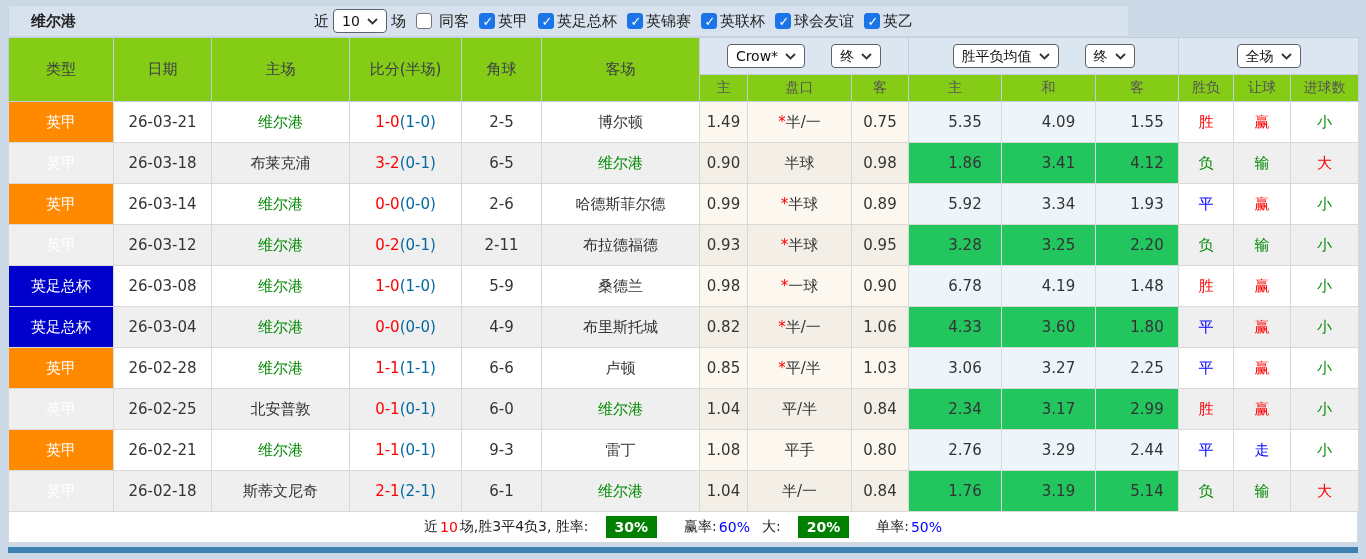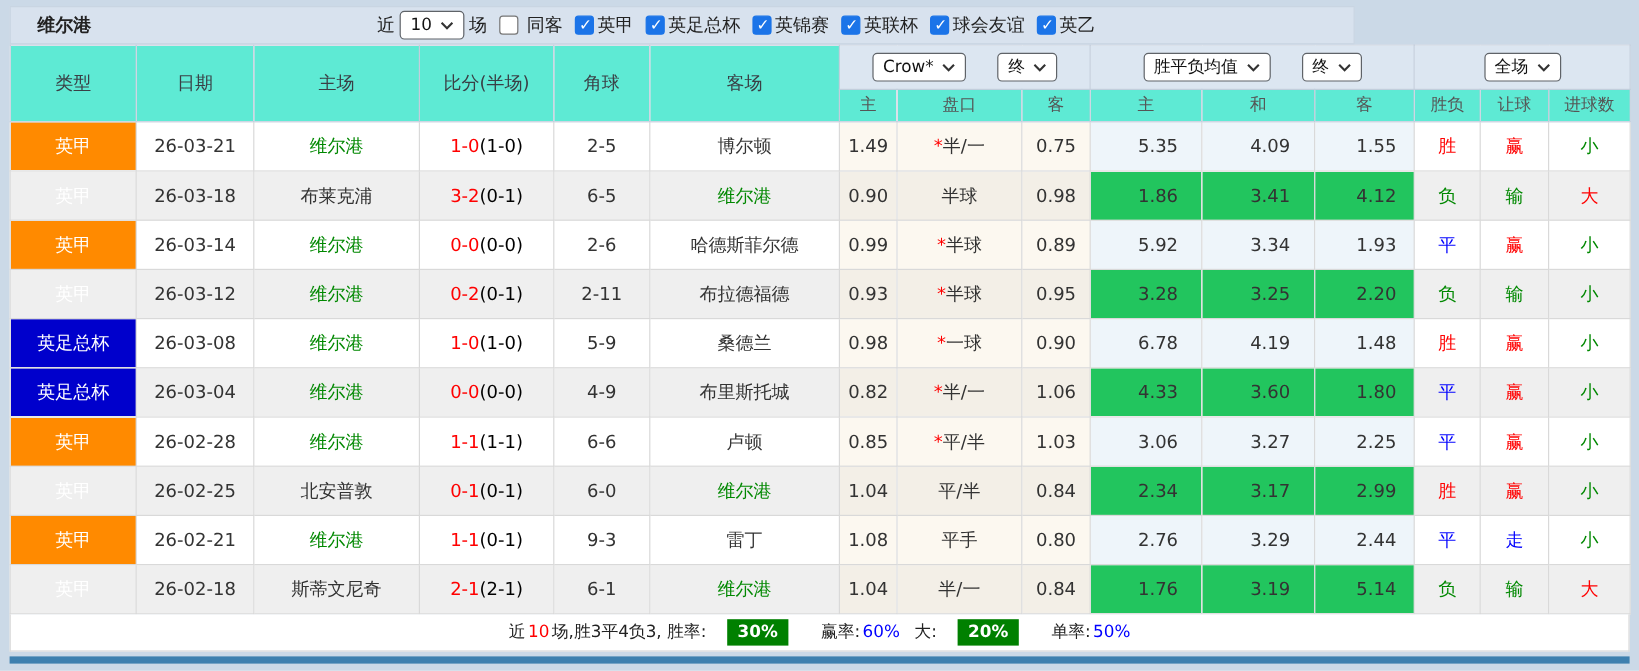--- a/index.html
+++ b/index.html
@@ -34,36 +34,36 @@
   .cb.unchecked{background:#fff;border:1px solid #767676;}
   .cb.checked{background:#1b74e8;border:1px solid #1b74e8;}
   .cb.checked::after{
     content:"✓";position:absolute;left:0;top:0;width:16px;height:16px;
     color:#fff;font-size:13px;font-weight:bold;line-height:16px;text-align:center;
   }
   .league-item{display:inline-flex;align-items:center;}
   
   table{border-collapse:collapse;table-layout:fixed;width:1350px;background:#fff;}
   th,td{border:1px solid #d9d9d9;text-align:center;white-space:nowrap;overflow:hidden;padding:0;}
-  thead th{background:#5eead4;border-color:#c2cedc;font-weight:normal;color:#3a3f45;font-size:15px;}
+  thead th{background:#84cc16;border-color:#c2cedc;font-weight:normal;color:#3a3f45;font-size:15px;}
   tr.h1 th{height:36px;}
   tr.h2 th{height:26px;font-size:14px;color:#555;}
   .sel-cell{background:#dce6f1;}
   .sel-group{display:flex;align-items:center;justify-content:center;gap:26px;}
   tbody td{height:40px;font-size:15px;color:#333;}
   tr.alt td{background:#efefef;}
   td.league{background:#ff8a00;color:#fff;font-size:15px;}
   td.league.blue{background:#0000cc;}
   td.odds{background:#fcf8f0;}
   tr.alt td.odds{background:#f3efe7;}
   td.avg{background:#eef5fa;padding-left:20px;}
   tr.alt td.avg{background:#22c55e;}
   td.team.green{color:#008800;}
   .ft{color:#ff0000;}
-  .ht{color:#000000;}
+  .ht{color:#0369a1;}
   .star{color:#ff0000;}
   .c-red{color:#ff0000;}
   .c-green{color:#008800;}
   .c-blue{color:#0000ff;}
   
   .summary{
     width:1350px;box-sizing:border-box;height:31px;background:#fff;
     border:1px solid #d9d9d9;border-top:none;
     display:flex;align-items:center;justify-content:center;
     font-size:14px;color:#222;

